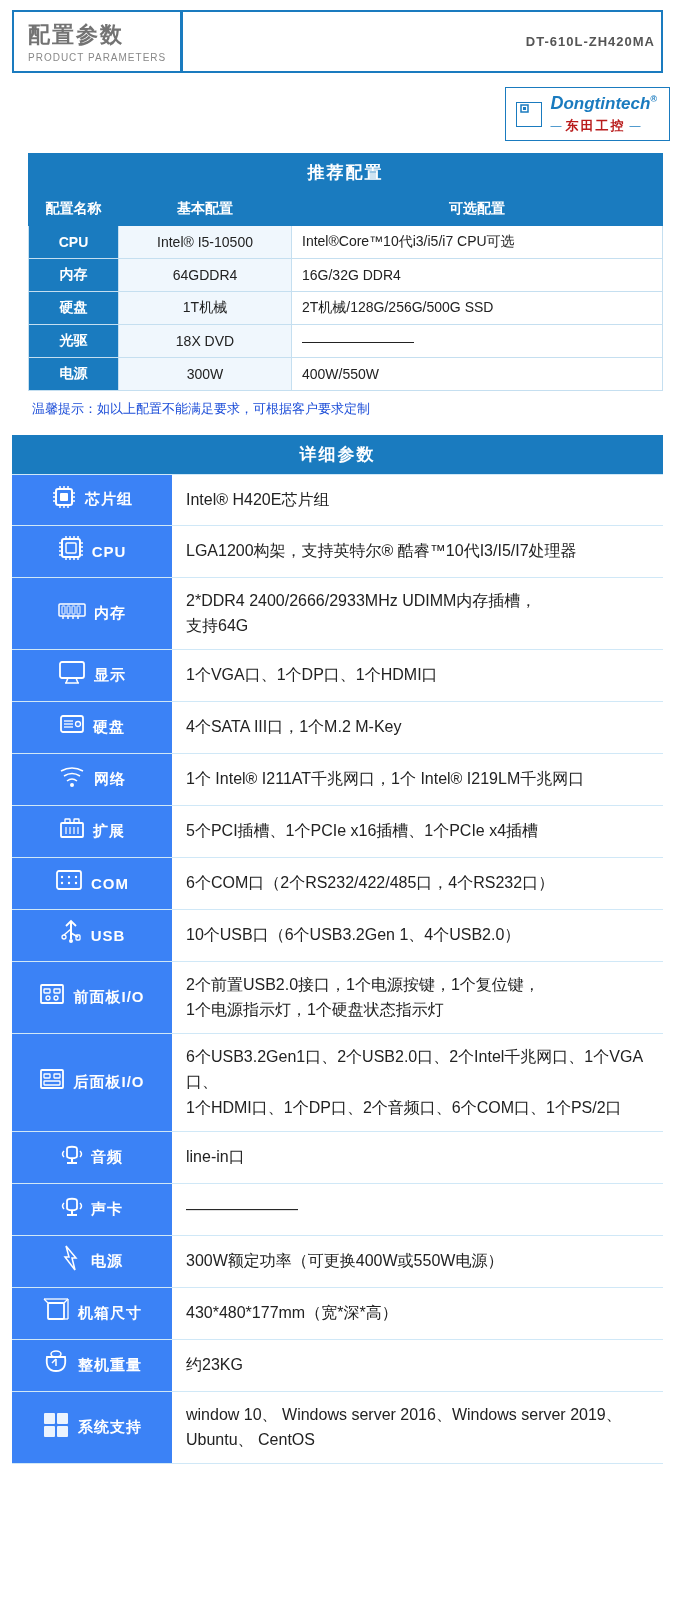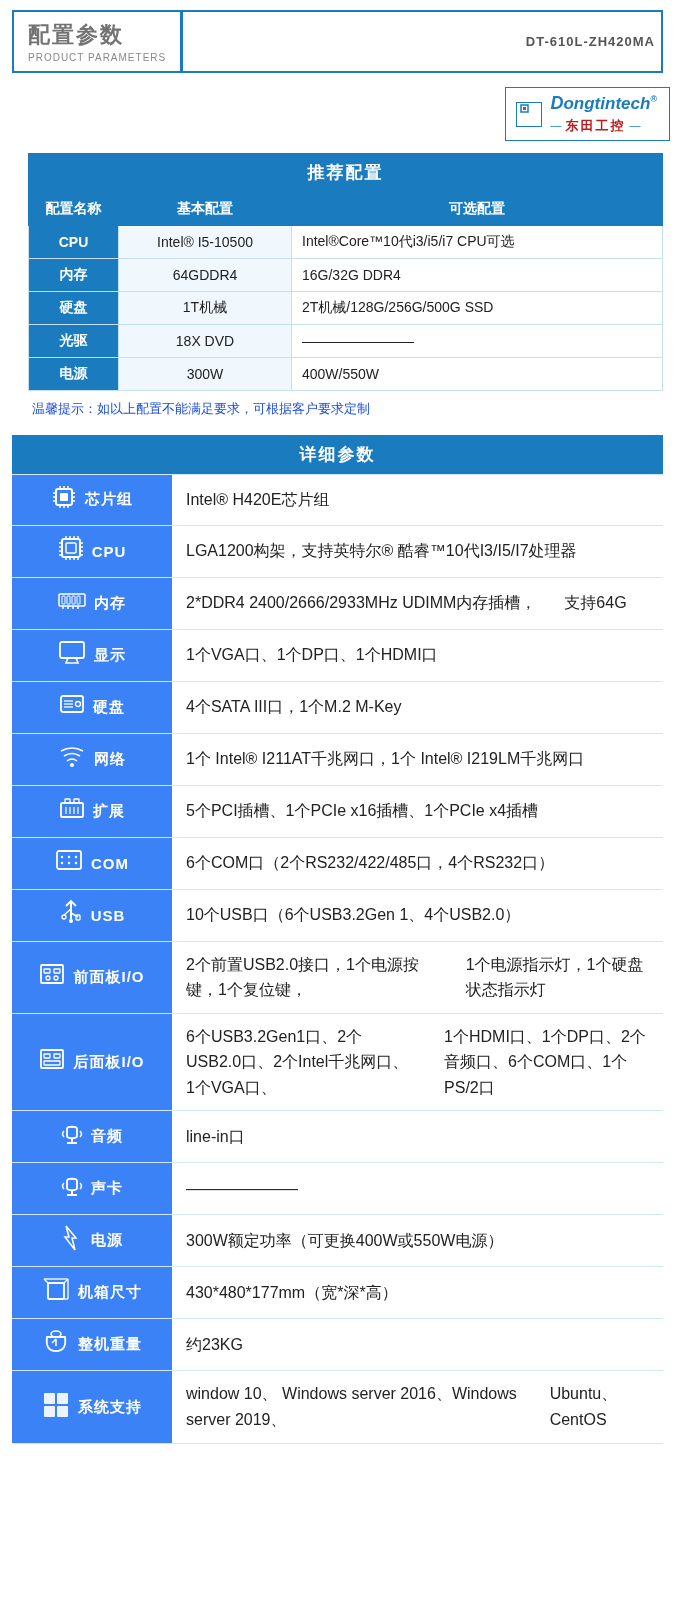--- a/index.html
+++ b/index.html
@@ -184,22 +184,21 @@
       padding: 10px 14px;
       font-size: 16px;
       color: #222;
       display: flex;
       align-items: center;
       line-height: 1.6;
       background: #fff;
     }
     .detail-value-cell .multi {
       display: flex;
-      flex-direction: row;
-      gap: 28px;
+      flex-direction: column;
     }
   </style>
 </head>
 <body>
 
 <div class="header">
   <div class="header-left">
     <div class="header-title-cn">配置参数</div>
     <div class="header-title-en">PRODUCT PARAMETERS</div>
   </div>

